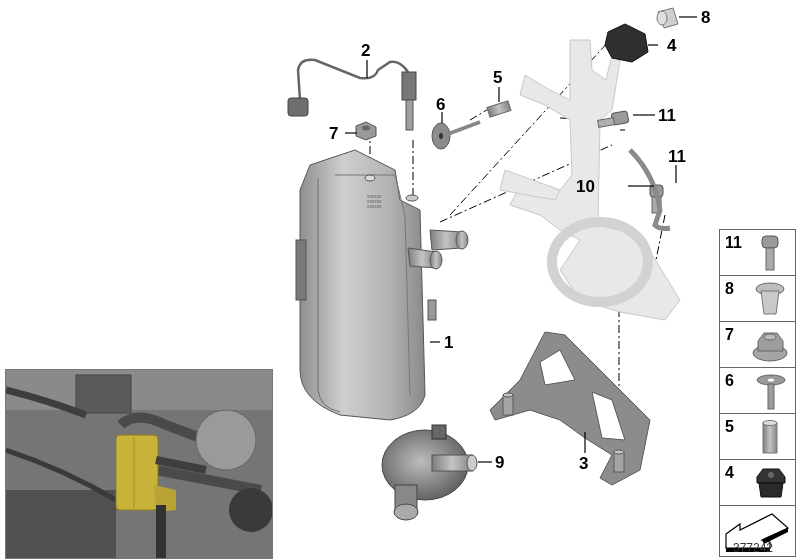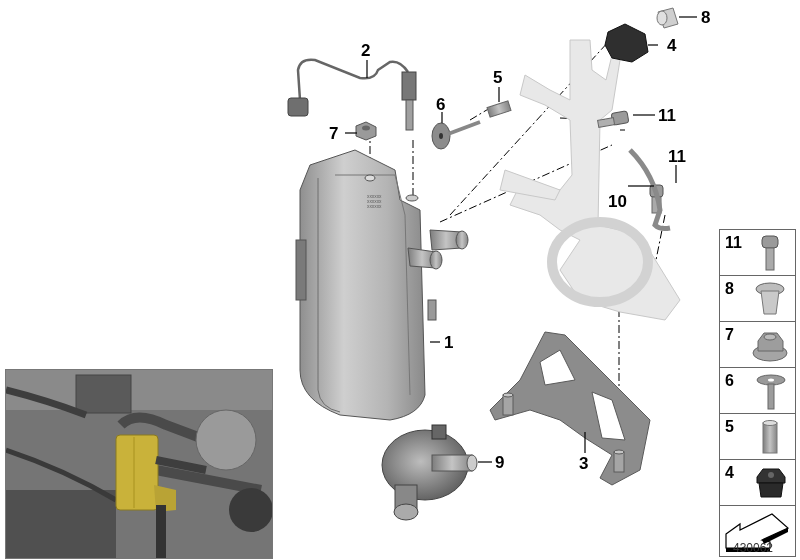--- a/index.html
+++ b/index.html
@@ -157,21 +157,21 @@
 
 <div class="callout" style="left:444px;top:334px;">1</div>
 <div class="callout" style="left:361px;top:42px;">2</div>
 <div class="callout" style="left:579px;top:455px;">3</div>
 <div class="callout" style="left:667px;top:37px;">4</div>
 <div class="callout" style="left:493px;top:69px;">5</div>
 <div class="callout" style="left:436px;top:96px;">6</div>
 <div class="callout" style="left:329px;top:125px;">7</div>
 <div class="callout" style="left:701px;top:9px;">8</div>
 <div class="callout" style="left:495px;top:454px;">9</div>
-<div class="callout" style="left:608px;top:178px;margin-top:15px;">10</div>
+<div class="callout" style="left:576px;top:178px;">10</div>
 <div class="callout" style="left:658px;top:107px;">11</div>
 <div class="callout" style="left:668px;top:148px;">11</div>
 
 <div class="legend">
   <div class="legend-cell">
     <span class="legend-num">11</span>
     <svg class="legend-icon" viewBox="0 0 40 40">
         <rect x="13" y="3" width="16" height="12" rx="4" fill="#9a9a9a" stroke="#555"></rect>
         <rect x="17" y="15" width="8" height="22" fill="#aaa" stroke="#666"></rect>
       </svg>
@@ -216,21 +216,21 @@
   </div>
   <div class="legend-cell" style="height:50px;">
     <svg viewBox="0 0 75 50" style="position:absolute;left:0;top:0;width:75px;height:50px;">
         <path d="M6 28 L20 18 L20 24 L52 8 L68 22 L42 34 L50 36 L50 42 L6 42 Z" fill="#fff" stroke="#000" stroke-width="1.2"></path>
         <path d="M6 42 L50 42 L50 46 L6 46 Z" fill="#000"></path>
         <path d="M42 34 L68 22 L68 26 L44 38 Z" fill="#000"></path>
       </svg>
   </div>
 </div>
 
-<div class="diagram-id">430062</div>
+<div class="diagram-id">377242</div>
 
 <div class="inset">
   <svg viewBox="0 0 266 188" style="width:266px;height:188px;">
     <rect width="266" height="188" fill="#757575"></rect>
     <rect x="0" y="0" width="266" height="40" fill="#8a8a8a"></rect>
     <rect x="70" y="5" width="55" height="38" fill="#5a5a5a" stroke="#444"></rect>
     <rect x="0" y="120" width="110" height="68" fill="#505050"></rect>
     <path d="M0 20 Q40 30 80 45" stroke="#3e3e3e" stroke-width="7" fill="none"></path>
     <path d="M115 55 Q130 40 160 55 L200 70" stroke="#4a4a4a" stroke-width="10" fill="none"></path>
     <path d="M150 100 L255 120" stroke="#4a4a4a" stroke-width="10" fill="none"></path>

